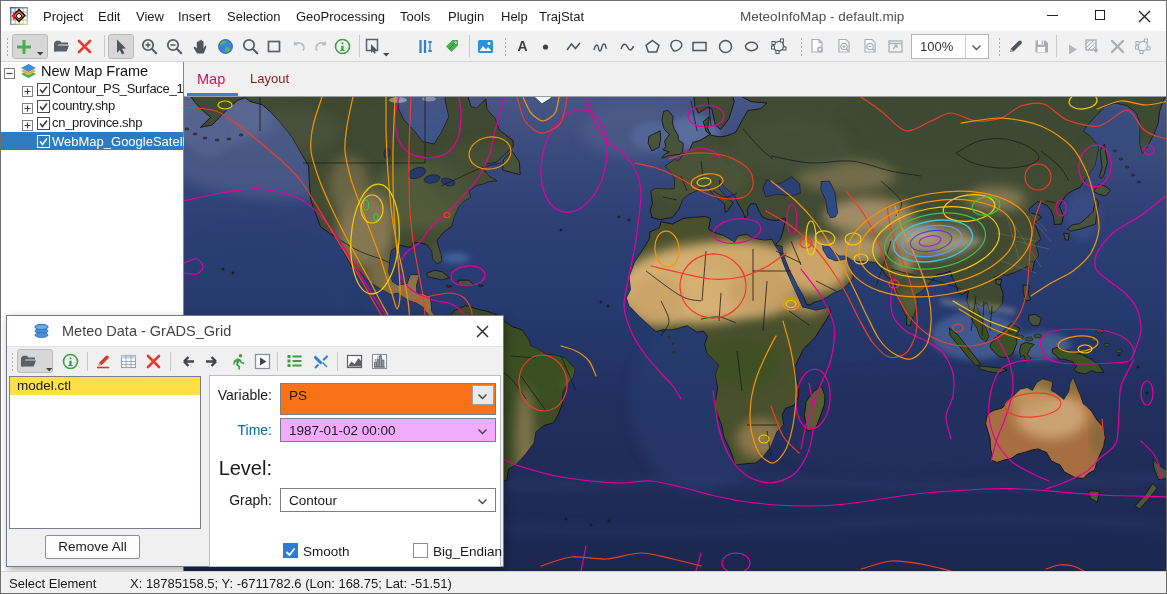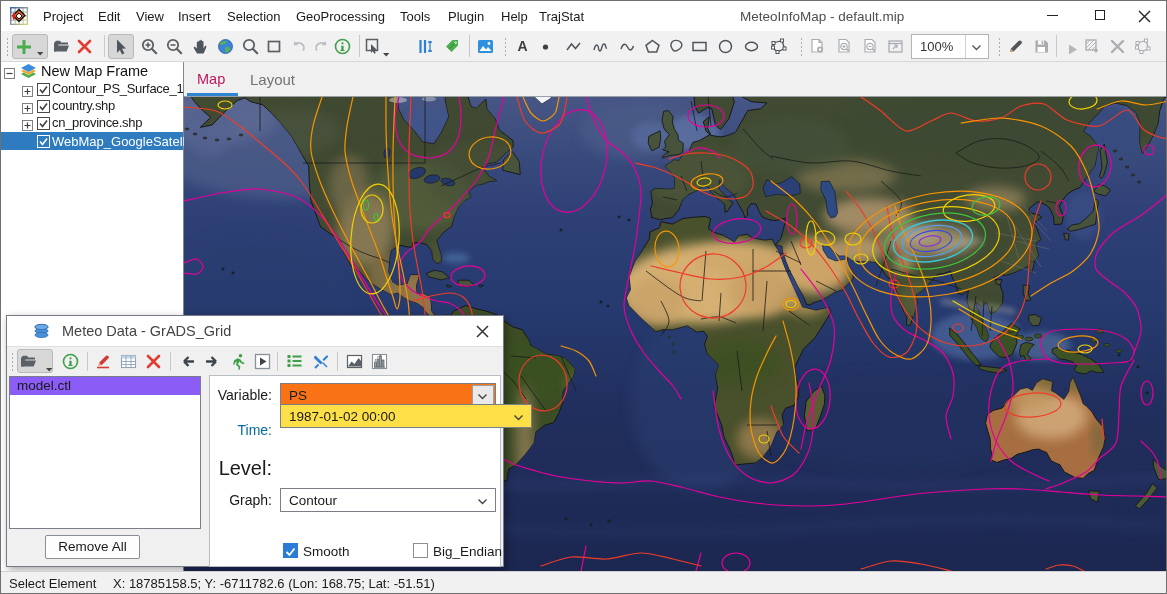--- a/index.html
+++ b/index.html
@@ -286,21 +286,21 @@
 <div class="abs" style="left:0;top:70px;width:182px;height:18px;background:#2e7bbf">
       <div class="abs" style="left:36px;top:2px"><svg width="13" height="13" viewBox="0 0 13 13" style="">
           <rect x="0.5" y="0.5" width="12" height="12" fill="none" stroke="#fff"></rect>
           <path d="M3 6.5l2.5 3L10 3.5" fill="none" stroke="#fff" stroke-width="1.6"></path>
         </svg></div>
       <span class="abs" style="left:51px;top:2px;font-size:13px;color:#fff;white-space:nowrap">WebMap_GoogleSatell</span>
     </div>
 </div>
 <div class="abs" style="left:183px;top:61px;width:984px;height:35px;background:#f0f0f0;border-bottom:1px solid #9a9fa5">
 <span class="abs" style="left:13px;top:9px;font-size:14.5px;color:#be185d">Map</span>
-<span class="abs" style="left:66px;top:9px;font-size:15px;color:#737373">Layout</span>
+<span class="abs" style="left:66px;top:9px;font-size:13px;color:#7f1d1d">Layout</span>
 <div class="abs" style="left:3px;top:31px;width:51px;height:3px;background:#2e86d2"></div>
 </div>
 <div class="abs" style="left:183px;top:96px;width:984px;height:474px">
 <svg id="map" width="984" height="474" viewBox="0 0 984 474">
 <defs>
 <linearGradient id="oc" x1="0" y1="0" x2="0" y2="1">
           <stop offset="0" stop-color="#475685"></stop>
           <stop offset="0.1" stop-color="#3b4c7e"></stop>
           <stop offset="0.25" stop-color="#2e4076"></stop>
           <stop offset="0.45" stop-color="#263a6f"></stop>
@@ -776,35 +776,35 @@
           <rect x="3.5" y="9" width="2" height="5" fill="#9aa0a6" stroke="#5b6066" stroke-width="0.7"></rect>
           <rect x="6" y="6" width="2" height="8" fill="#9aa0a6" stroke="#5b6066" stroke-width="0.7"></rect>
           <rect x="8.5" y="3" width="2" height="11" fill="#9aa0a6" stroke="#5b6066" stroke-width="0.7"></rect>
           <rect x="11" y="7" width="2" height="7" fill="#9aa0a6" stroke="#5b6066" stroke-width="0.7"></rect>
           <circle cx="4.5" cy="7" r="0.7" fill="#5b6066"></circle>
           <circle cx="7" cy="4" r="0.7" fill="#5b6066"></circle>
           <circle cx="9.5" cy="2.6" r="0.7" fill="#5b6066"></circle>
         </svg></div>
 </div>
 <div class="abs" style="left:2px;top:60px;width:192px;height:153px;background:#fff;border:1px solid #7a7f87">
-      <div style="height:18px;background:#8b5cf6;font-size:13.5px;color:#1a1a1a;padding:1px 0 0 7px">model.ctl</div>
+      <div style="height:18px;background:#fde047;font-size:13.5px;color:#1a1a1a;padding:1px 0 0 7px">model.ctl</div>
     </div>
 <div class="abs" style="left:38px;top:219px;width:95px;height:24px;background:#fdfdfd;border:1px solid #8a8f96;border-radius:2px;text-align:center;font-size:13.5px;color:#1a1a1a;padding-top:3px">Remove All</div>
 <div class="abs" style="left:202px;top:59px;width:292px;height:192px;background:#fff;border:1px solid #b9bec4">
 <span class="abs" style="right:228px;top:11px;font-size:14px;color:#1a1a1a">Variable:</span>
 <div class="abs" style="left:70px;top:7px;width:216px;height:32px;background:#f97316;border:1px solid #7a7f87">
         <span style="position:absolute;left:8px;top:4px;font-size:13.5px;color:#1a1a1a">PS</span>
         <div style="position:absolute;right:1px;top:1px;width:22px;height:20px;background:#e9e9e9;border:1px solid #9aa0a6">
           <svg width="11" height="9" viewBox="0 0 11 9" style="position:absolute;left:4px;top:6px">
             <path d="M1.5 2.5l4 4 4-4" fill="none" stroke="#444" stroke-width="1.4"></path>
           </svg>
         </div>
       </div>
 <span class="abs" style="right:228px;top:46px;font-size:14px;color:#0369a1">Time:</span>
-<div class="abs" style="left:70px;top:28px;width:252px;height:24px;background:#fde047;border:1px solid #7a7f87">
+<div class="abs" style="left:70px;top:42px;width:216px;height:24px;background:#f0abfc;border:1px solid #7a7f87">
         <span style="position:absolute;left:8px;top:4px;font-size:13.5px;color:#1a1a1a">1987-01-02 00:00</span>
         <svg width="11" height="9" viewBox="0 0 11 9" style="position:absolute;right:7px;top:8px">
           <path d="M1.5 2.5l4 4 4-4" fill="none" stroke="#444" stroke-width="1.4"></path>
         </svg>
       </div>
 <span class="abs" style="right:228px;top:81px;font-size:20px;color:#1a1a1a">Level:</span>
 <span class="abs" style="right:228px;top:116px;font-size:14px;color:#1a1a1a">Graph:</span>
 <div class="abs" style="left:70px;top:112px;width:216px;height:24px;background:#fff;border:1px solid #7a7f87">
         <span style="position:absolute;left:8px;top:4px;font-size:13.5px;color:#1a1a1a">Contour</span>
         <svg width="11" height="9" viewBox="0 0 11 9" style="position:absolute;right:7px;top:8px">
@@ -814,13 +814,13 @@
 <div class="abs" style="left:73px;top:167px;width:15px;height:15px;background:#2a7cd4;border:1px solid #2a7cd4"><svg width="13" height="13" viewBox="0 0 13 13" style="">
           <path d="M2.5 7l3 3 5-6.5" fill="none" stroke="#fff" stroke-width="1.8"></path>
         </svg></div>
 <span class="abs" style="left:93px;top:168px;font-size:13.5px;color:#1a1a1a">Smooth</span>
 <div class="abs" style="left:203px;top:167px;width:15px;height:15px;background:#fff;border:1px solid #8a8f96"></div>
 <span class="abs" style="left:223px;top:168px;font-size:13.5px;color:#1a1a1a">Big_Endian</span>
 </div>
 </div>
 <div class="abs" style="left:0;top:570px;width:1165px;height:22px;background:#f1f1f1;border-top:1px solid #d0d0d0">
 <span class="abs" style="left:8px;top:4px;font-size:13px;color:#1a1a1a">Select Element</span>
-<span class="abs" style="left:112px;top:4px;font-size:13px;color:#1a1a1a">X: 18785158.5; Y: -6711782.6 (Lon: 168.75; Lat: -51.51)</span>
+<span class="abs" style="left:129px;top:4px;font-size:13px;color:#1a1a1a">X: 18785158.5; Y: -6711782.6 (Lon: 168.75; Lat: -51.51)</span>
 </div>
 </body></html>

